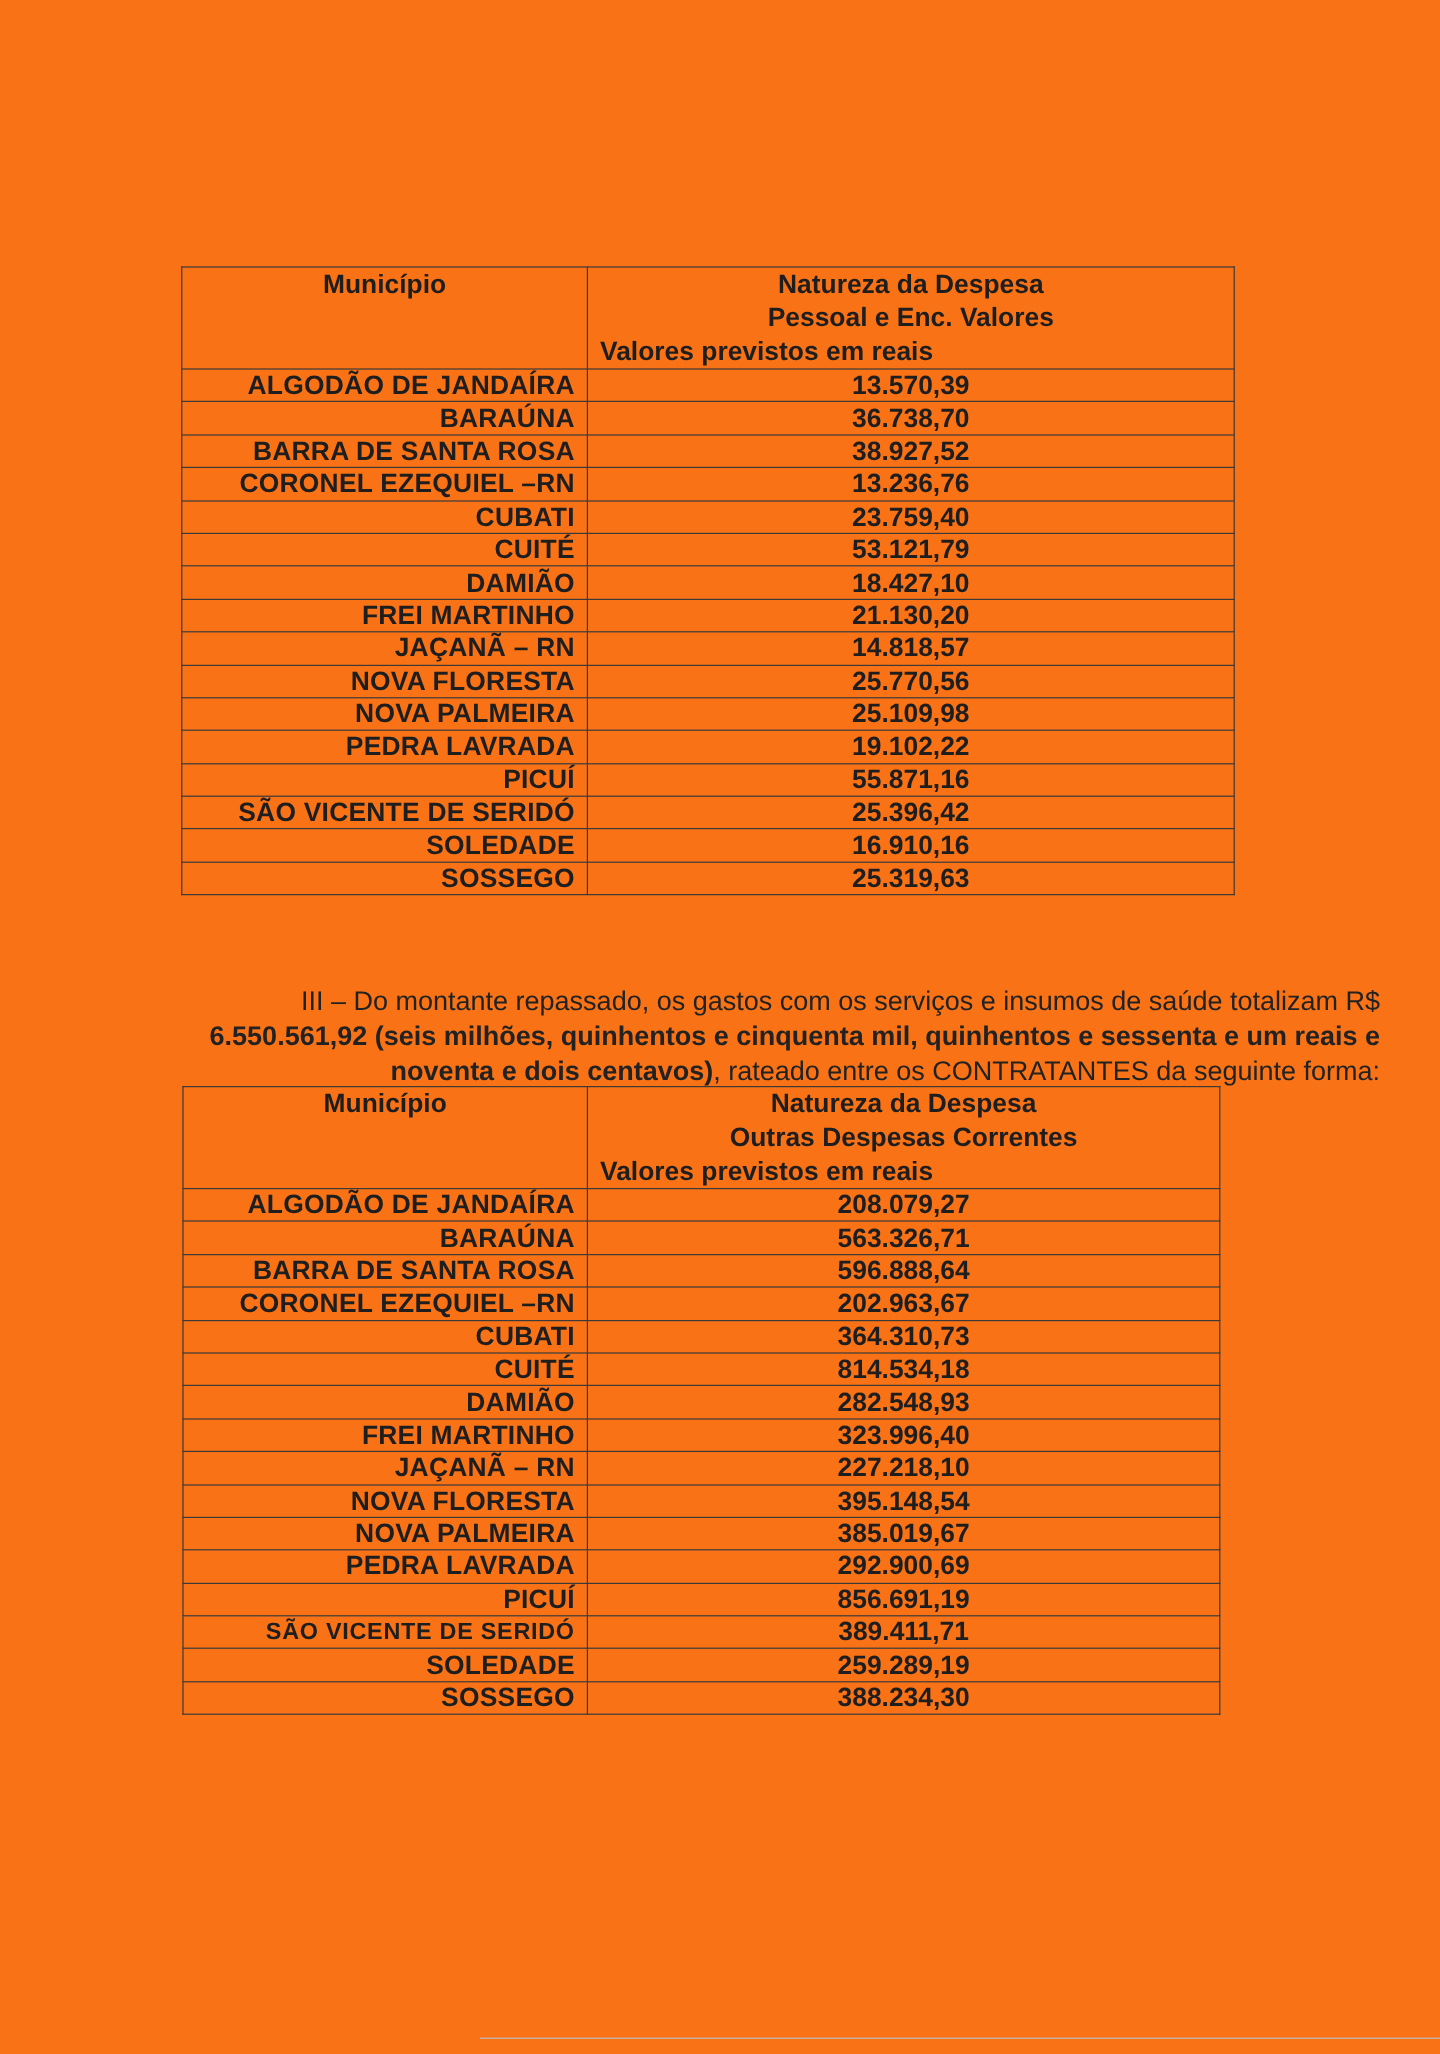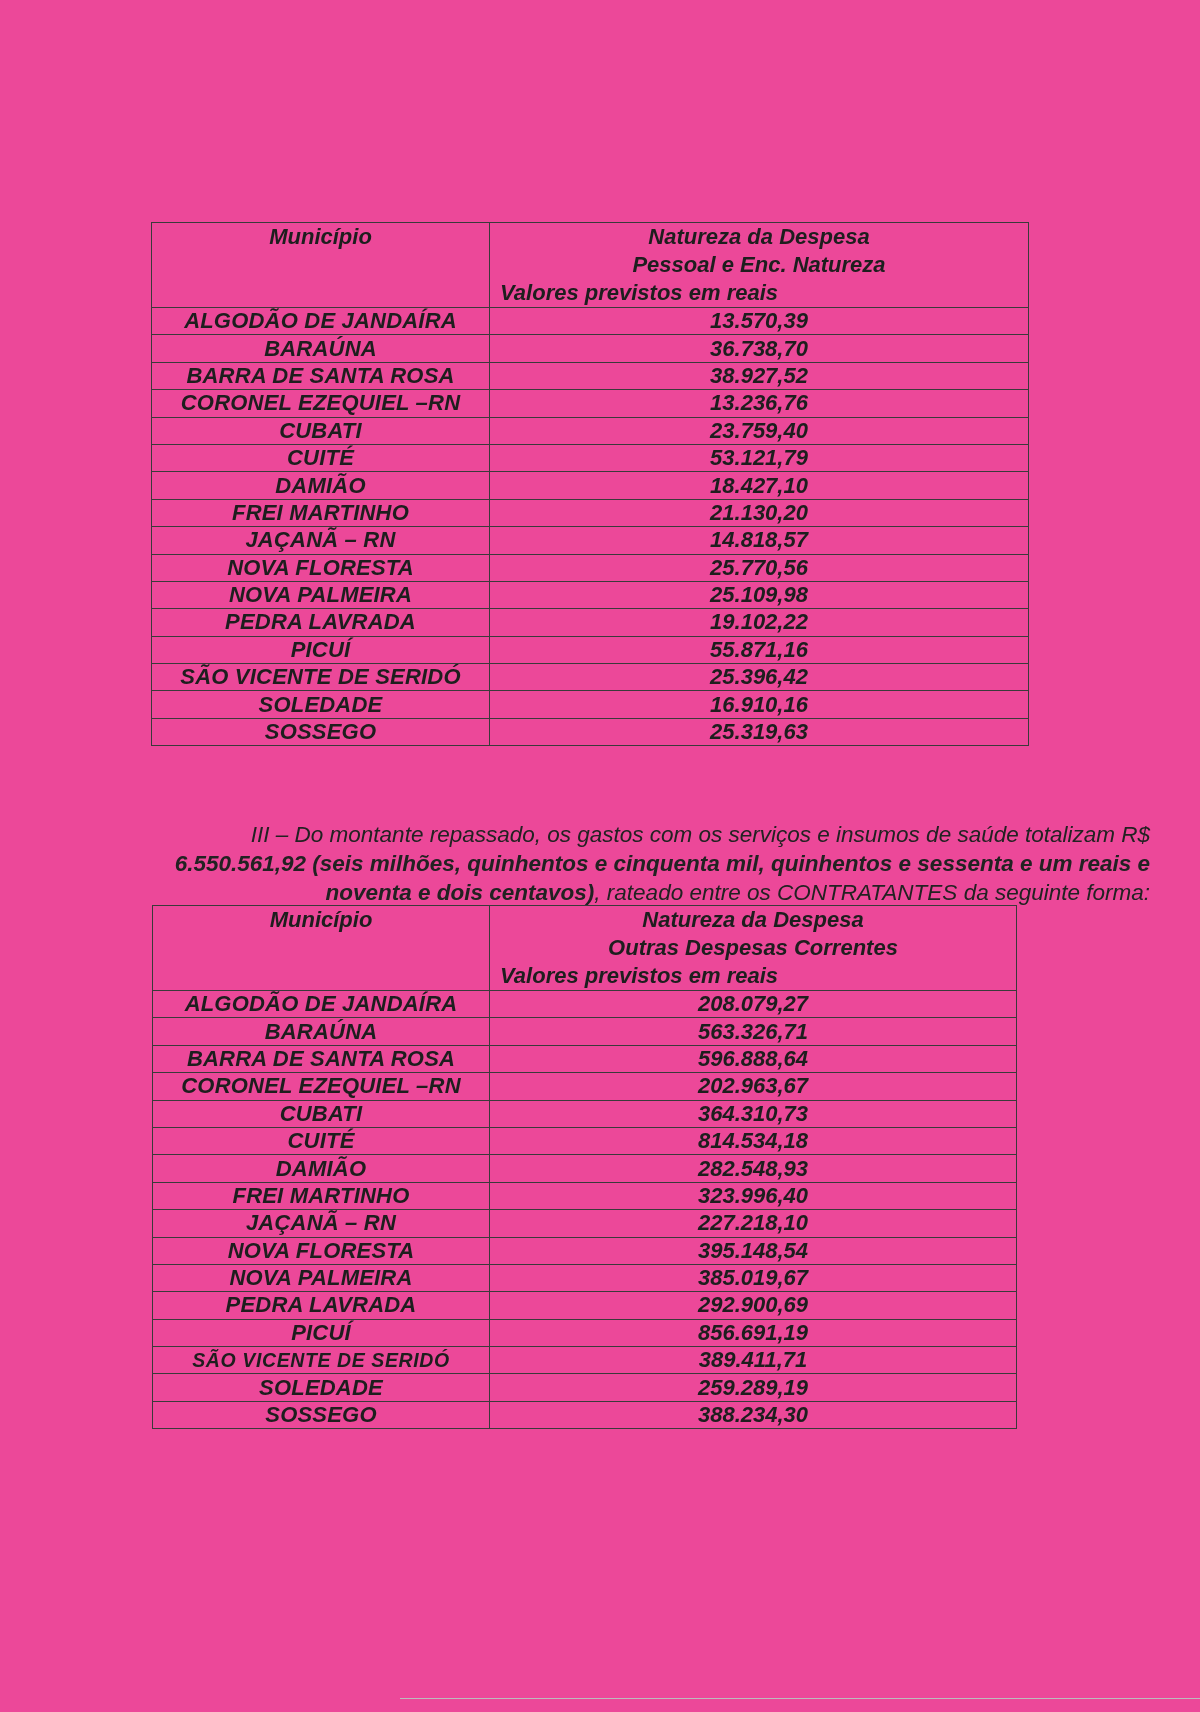--- a/index.html
+++ b/index.html
@@ -1,20 +1,20 @@
 <!DOCTYPE html>
 <html><head>
 <meta charset="utf-8">
 <style>
   html, body { margin: 0; padding: 0; background: #ffffff; }
   body {
     width: 1200px; height: 1712px; position: relative; overflow: hidden;
     font-family: "Liberation Sans", sans-serif; color: #1e1e1e;
   }
-  .page { position: absolute; left: 0; top: 0; width: 1200px; height: 1712px; background: #ec4899; font-style: italic; }
+  .page { position: absolute; left: 0; top: 0; width: 1200px; height: 1712px; background: #f97316; }
 
   table.exp {
     position: absolute;
     border-collapse: collapse;
     table-layout: fixed;
     font-weight: bold;
     font-size: 22px;
   }
   table.exp td, table.exp th {
     border: 1.5px solid #3a3a3a;
@@ -28,21 +28,21 @@
     vertical-align: top;
     font-weight: bold;
     font-size: 22px;
     line-height: 28px;
     padding-top: 0;
   }
   table.exp th.mun { text-align: center; height: 84px; }
   table.exp th.nat { text-align: center; padding-right: 10px; }
   table.exp th.nat .l3 { display: block; text-align: left; }
   table.exp th.nat .l1, table.exp th.nat .l2 { display: block; }
-  table.exp td.name { text-align: center; letter-spacing: 0.2px; }
+  table.exp td.name { text-align: right; letter-spacing: 0.2px; }
   table.exp td.val { text-align: center; }
 
   #t1 { left: 151px; top: 222px; width: 877px; }
   #t1 col.c1 { width: 338px; }
   #t1 col.c2 { width: 539px; }
 
   #t2 { left: 152px; top: 905px; width: 864px; }
   #t2 col.c1 { width: 337px; }
   #t2 col.c2 { width: 527px; }
   #t2 td.name.small { font-size: 19.5px; letter-spacing: 0.6px; }
@@ -67,21 +67,21 @@
   <table id="t1" class="exp">
     <colgroup>
         <col class="c1">
         <col class="c2">
       </colgroup>
     <thead>
       <tr>
         <th class="mun">Município</th>
         <th class="nat">
           <span class="l1">Natureza da Despesa</span>
-          <span class="l2">Pessoal e Enc. Natureza</span>
+          <span class="l2">Pessoal e Enc. Valores</span>
           <span class="l3">Valores previstos em reais</span>
         </th>
       </tr>
     </thead>
     <tbody>
       <tr>
           <td class="name">ALGODÃO DE JANDAÍRA</td>
           <td class="val">13.570,39</td>
         </tr>
       <tr>

